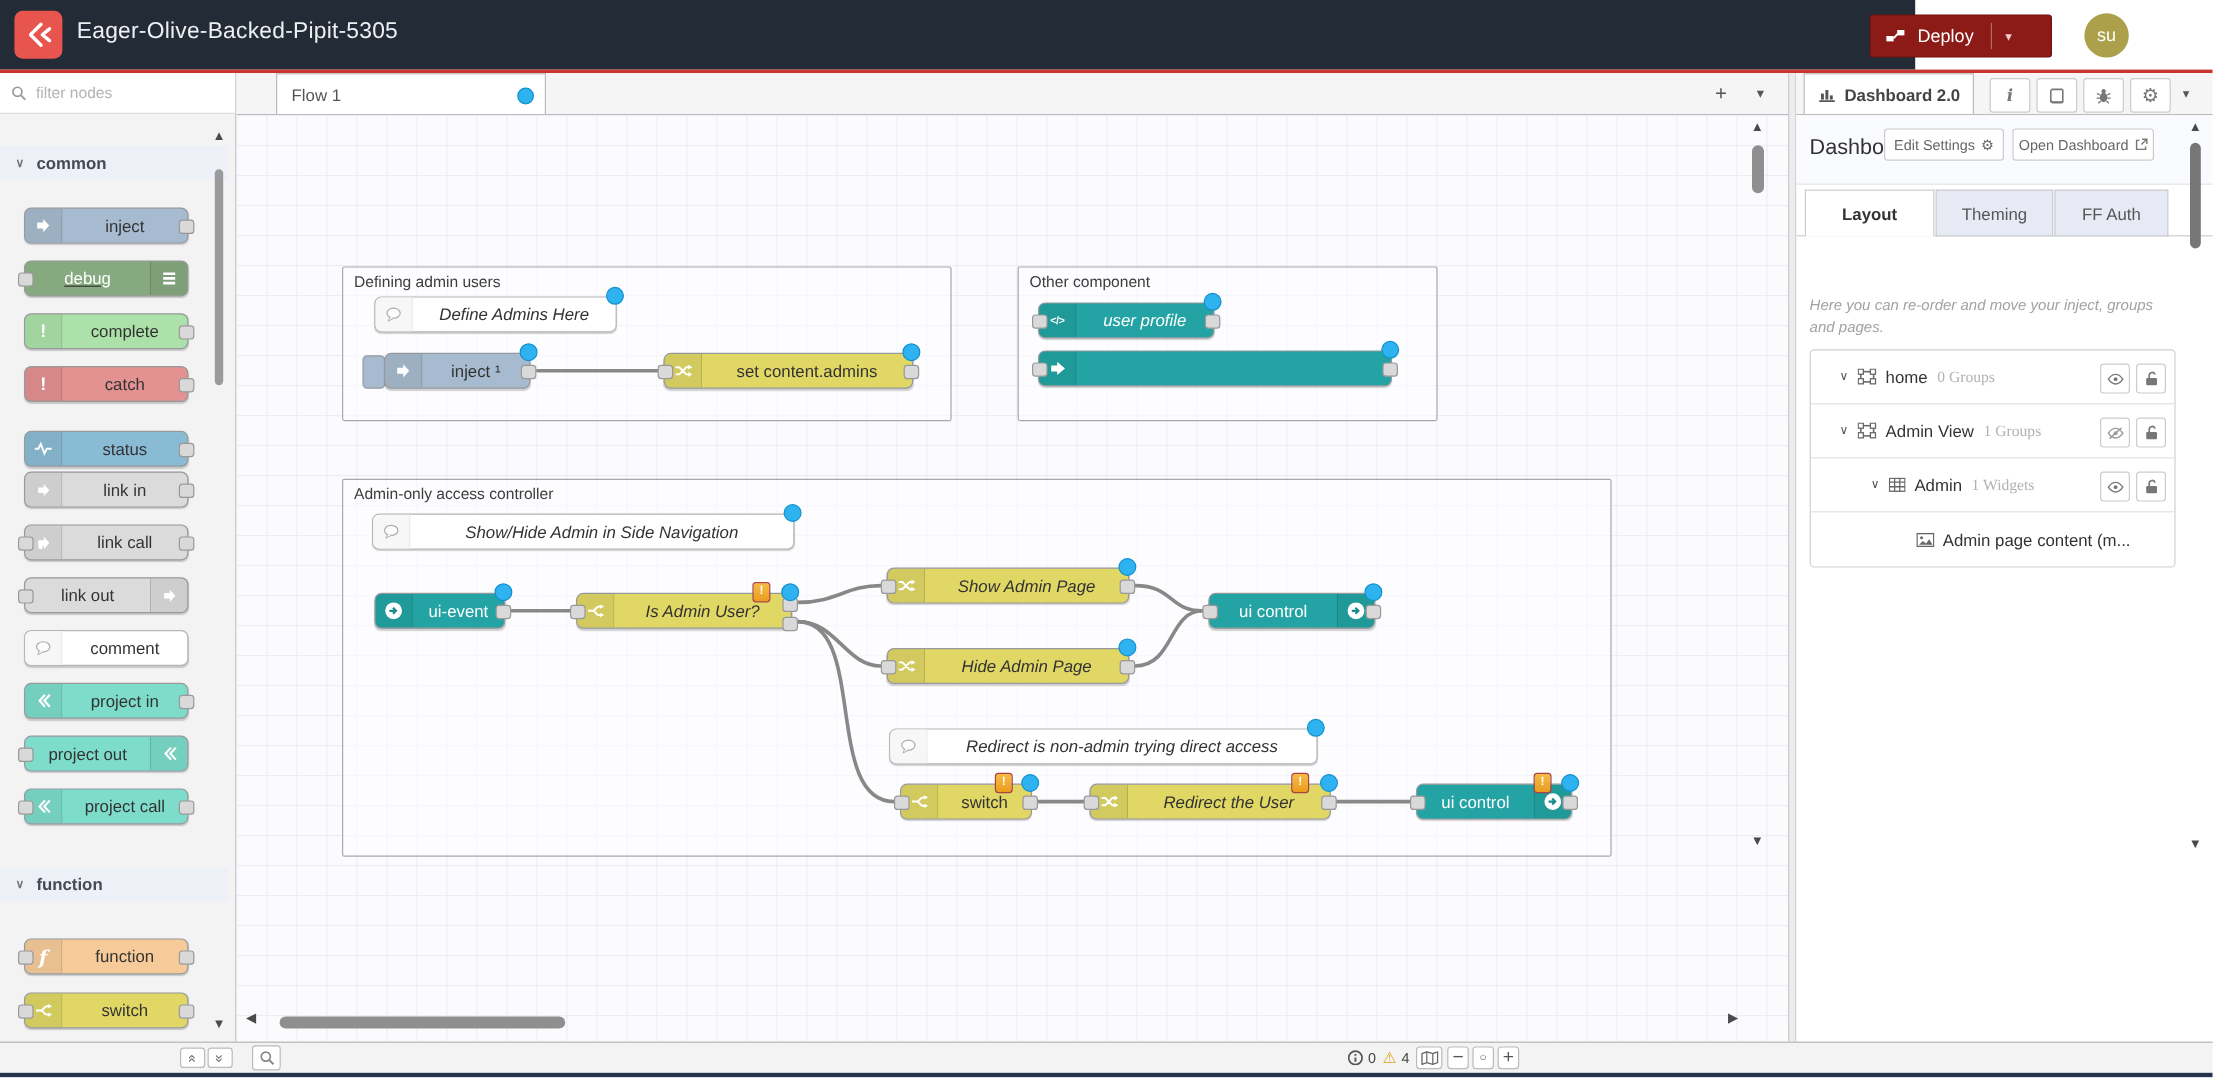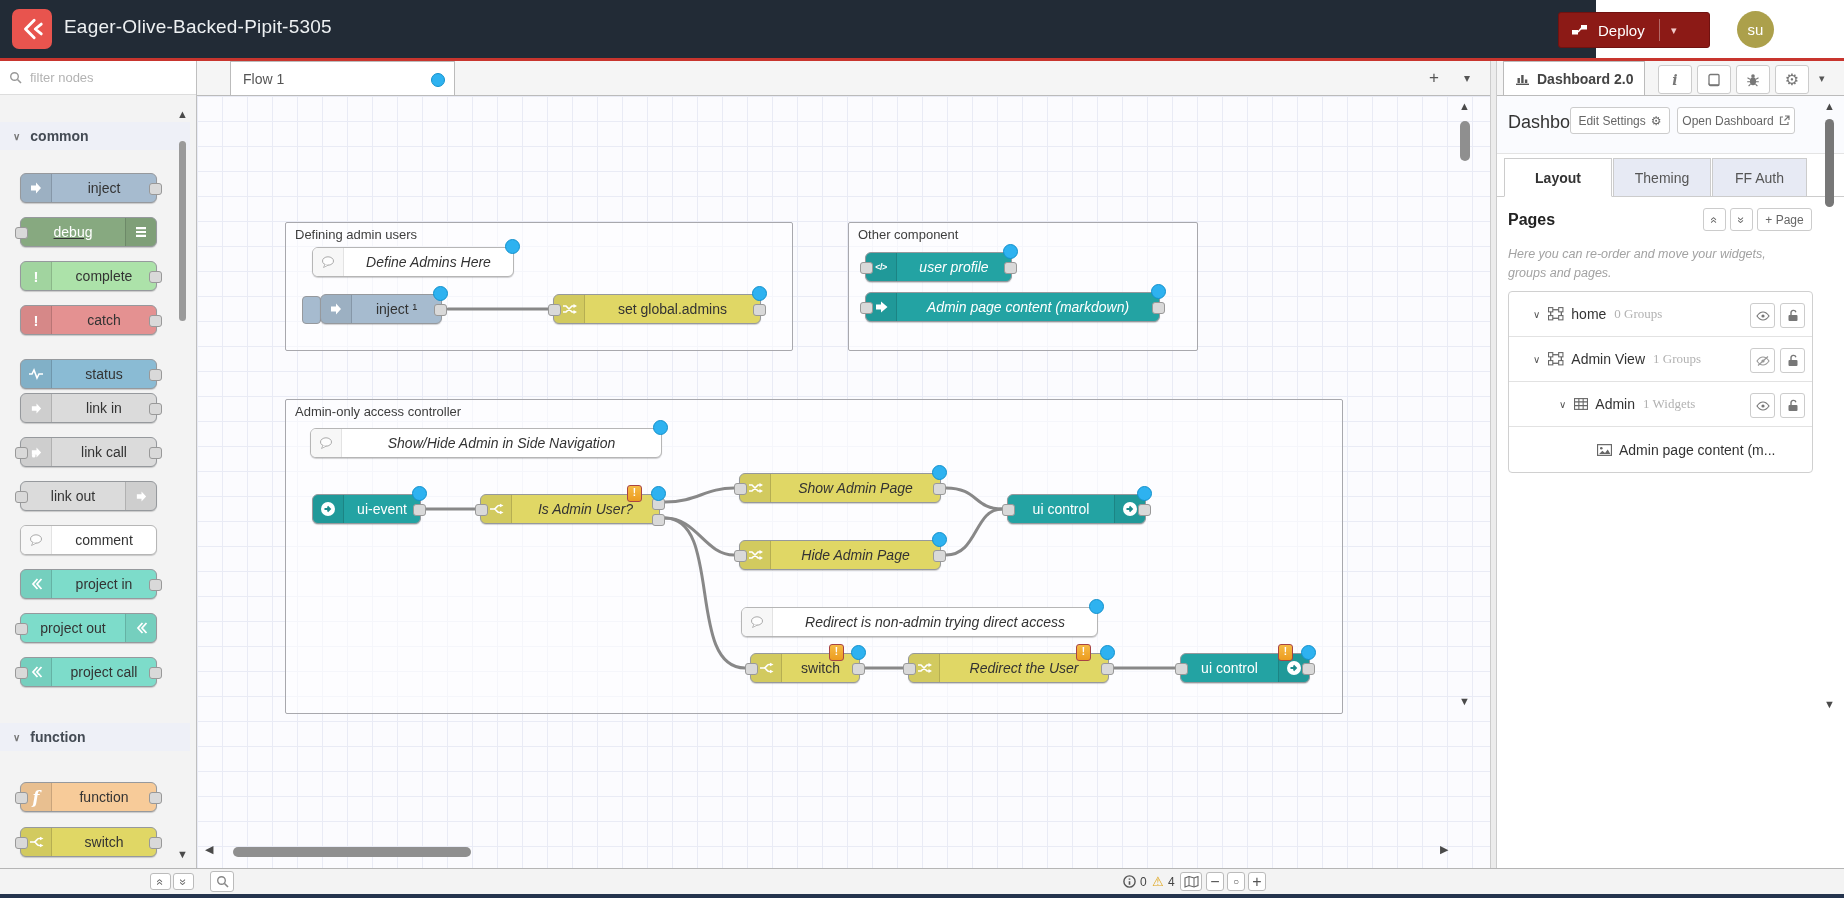--- a/index.html
+++ b/index.html
@@ -360,21 +360,21 @@
       <span class="dot"></span>
     </div>
 
     <div class="nd c-yellow" style="left:356px;top:198px;width:208px">
       <span class="ic">
           <svg width="15" height="14" viewBox="0 0 15 14">
             <path d="M1 4h3l6 6h2M1 10h3l6-6h2" stroke="#fff" stroke-width="1.6" fill="none"></path>
             <path d="M11.5 2v4l3.5-2zM11.5 8v4l3.5-2z" fill="#fff"></path>
           </svg>
         </span>
-      <span class="lbl">set global.admins</span>
+      <span class="lbl">set content.admins</span>
       <span class="port pi"></span>
       <span class="port po"></span>
       <span class="dot"></span>
     </div>
 
     <div class="nd c-teal wl it" style="left:668px;top:156px;width:147px">
       <span class="ic">
           <span class="codeg">&lt;/&gt;</span>
         </span>
       <span class="lbl">user profile</span>
@@ -382,21 +382,20 @@
       <span class="port po"></span>
       <span class="dot"></span>
     </div>
 
     <div class="nd c-teal wl it" style="left:668px;top:196px;width:295px">
       <span class="ic">
           <svg width="15" height="14" viewBox="0 0 15 14">
             <path d="M2 4.5h5v-3L13.5 7 7 12.5v-3H2z" fill="#fff"></path>
           </svg>
         </span>
-      <span class="lbl">Admin page content (markdown)</span>
       <span class="port pi"></span>
       <span class="port po"></span>
       <span class="dot"></span>
     </div>
 
     <div class="nd cm" style="left:113px;top:332px;width:352px;background:#fff">
       <span class="ic">
           <svg width="16" height="14" viewBox="0 0 16 14">
             <ellipse cx="8" cy="6" rx="5.5" ry="4.2" fill="#fdfdfd" stroke="#aaa"></ellipse>
             <path d="M5 9.2 3.5 12.5 8.5 10" fill="#fdfdfd" stroke="#aaa" stroke-width=".8"></path>
@@ -588,34 +587,22 @@
           <span>Layout</span>
         </div>
       <div class="stab inactive" style="left:116px;width:98px">
           <span>Theming</span>
         </div>
       <div class="stab inactive" style="left:215px;width:95px">
           <span>FF Auth</span>
         </div>
     </div>
 
-    <div class="pagesrow">
-      <span class="pagestitle">Pages</span>
-      <div class="sbtn" style="left:206px;top:0;width:23px;height:23px">
-          <span class="rot90">«</span>
-        </div>
-      <div class="sbtn" style="left:233px;top:0;width:23px;height:23px">
-          <span class="rot90">»</span>
-        </div>
-      <div class="sbtn" style="left:260px;top:0;width:55px;height:23px">
-          <span>+ Page</span>
-        </div>
-    </div>
-
-    <div class="helptext">Here you can re-order and move your widgets, groups and pages.</div>
+
+    <div class="helptext">Here you can re-order and move your inject, groups and pages.</div>
 
     <div class="pglist">
       <div class="pgrow" style="padding-left:24px">
         <span class="rchev">∨</span>
         <svg width="16" height="14" viewBox="0 0 15 13">
             <rect x="2.5" y="2.5" width="10" height="8" fill="none" stroke="#666" stroke-width="1.2"></rect>
             <rect x="0.5" y="0.5" width="4" height="4" fill="#fff" stroke="#666"></rect>
             <rect x="10" y="0.5" width="4" height="4" fill="#fff" stroke="#666"></rect>
             <rect x="0.5" y="8" width="4" height="4" fill="#fff" stroke="#666"></rect>
             <rect x="10" y="8" width="4" height="4" fill="#fff" stroke="#666"></rect>

